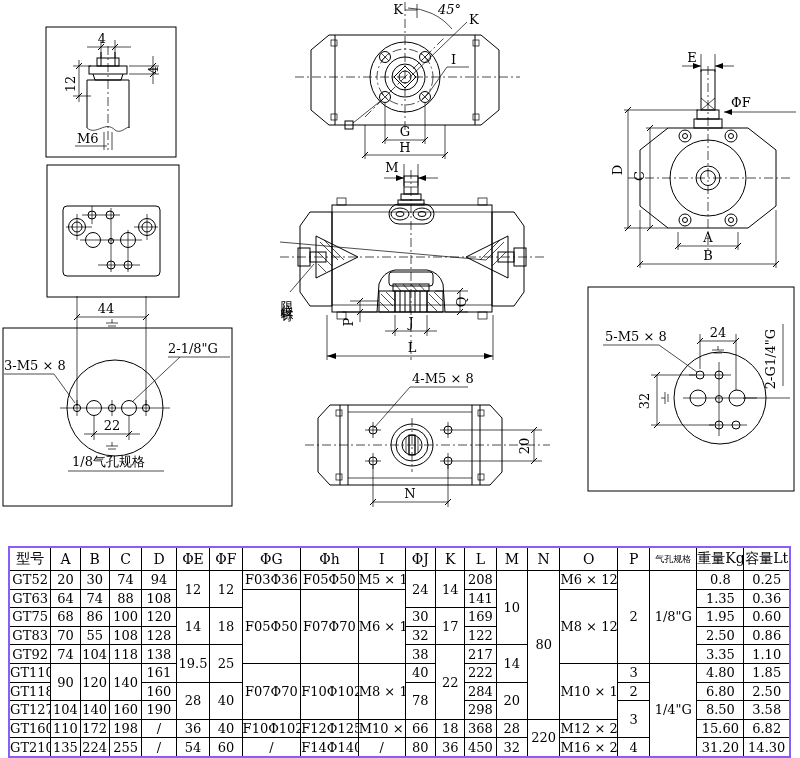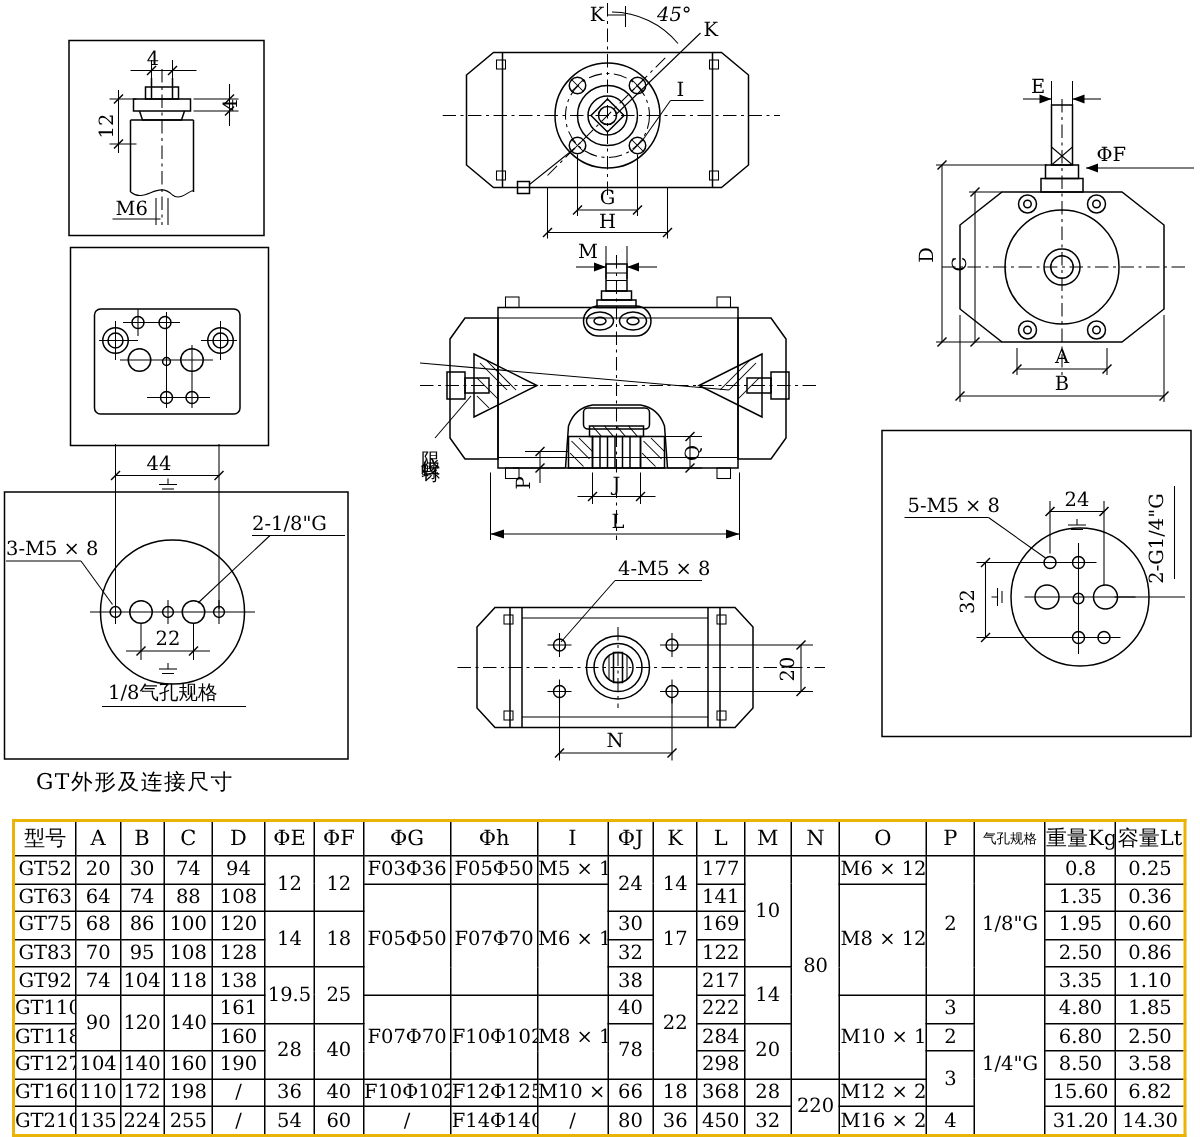--- a/index.html
+++ b/index.html
@@ -7,21 +7,21 @@
          font-family:"DejaVu Serif","Liberation Serif",serif;color:#000;}
   .abs{position:absolute;}
   svg text{font-family:"DejaVu Serif","Liberation Serif",serif;font-size:13px;fill:#000;}
   .ln{stroke:#000;fill:none;stroke-width:1;}
   .thin{stroke:#000;fill:none;stroke-width:0.7;}
   .cl{stroke:#000;fill:none;stroke-width:0.7;stroke-dasharray:9 3 2 3;}
   .page-title{position:absolute;left:24px;top:512px;font-size:14.5px;letter-spacing:1px;}
   .vlabel{position:absolute;left:281px;top:291px;writing-mode:vertical-rl;
           font-size:12.5px;letter-spacing:3px;line-height:13px;}
   table.spec{border-collapse:collapse;table-layout:fixed;position:absolute;left:8px;top:546px;
-             width:783px;font-size:13px;border:2px solid #eab308;}
+             width:783px;font-size:13px;border:2px solid #8b5cf6;}
   table.spec th,table.spec td{border:1px solid #000;text-align:center;vertical-align:middle;
              padding:0;height:17.6px;overflow:hidden;white-space:nowrap;font-weight:normal;}
   table.spec th{height:22px;font-size:14px;}
   table.spec th:nth-child(18){font-size:9px;}
 </style>
 </head>
 <body>
 
 <div class="sheet">
 
@@ -470,21 +470,20 @@
     <line x1="18" y1="61" x2="74" y2="61" class="thin"></line>
     <line x1="74" y1="61" x2="112" y2="88" class="thin"></line>
 
     <text x="190" y="75" transform="rotate(-90 190 75)" text-anchor="middle">2-G1/4"G</text>
     <line x1="198" y1="40" x2="198" y2="102" class="thin"></line>
     <line x1="158" y1="114" x2="205" y2="114" class="thin"></line>
   </svg>
 
   <div class="vlabel">限位螺钉</div>
 
-  <div class="page-title">GT外形及连接尺寸</div>
 
   <table class="spec">
     <colgroup>
       <col style="width:40px">
         <col style="width:28px">
         <col style="width:28px">
         <col style="width:31px">
       <col style="width:33px">
         <col style="width:32px">
         <col style="width:31px">
@@ -533,21 +532,21 @@
           <td>30</td>
           <td>74</td>
           <td>94</td>
           <td rowspan="2">12</td>
           <td rowspan="2">12</td>
           <td>F03Φ36</td>
           <td>F05Φ50</td>
           <td>M5 × 10</td>
           <td rowspan="2">24</td>
           <td rowspan="2">14</td>
-          <td>177</td>
+          <td>208</td>
           <td rowspan="4">10</td>
           <td rowspan="8">80</td>
           <td>M6 × 12</td>
           <td rowspan="5">2</td>
           <td rowspan="5">1/8"G</td>
           <td>0.8</td>
           <td>0.25</td>
         </tr>
         <tr>
           <td>GT63</td>
@@ -573,21 +572,21 @@
           <td rowspan="2">18</td>
           <td>30</td>
           <td rowspan="2">17</td>
           <td>169</td>
           <td>1.95</td>
           <td>0.60</td>
         </tr>
         <tr>
           <td>GT83</td>
           <td>70</td>
-          <td>95</td>
+          <td>55</td>
           <td>108</td>
           <td>128</td>
           <td>32</td>
           <td>122</td>
           <td>2.50</td>
           <td>0.86</td>
         </tr>
         <tr>
           <td>GT92</td>
           <td>74</td>

